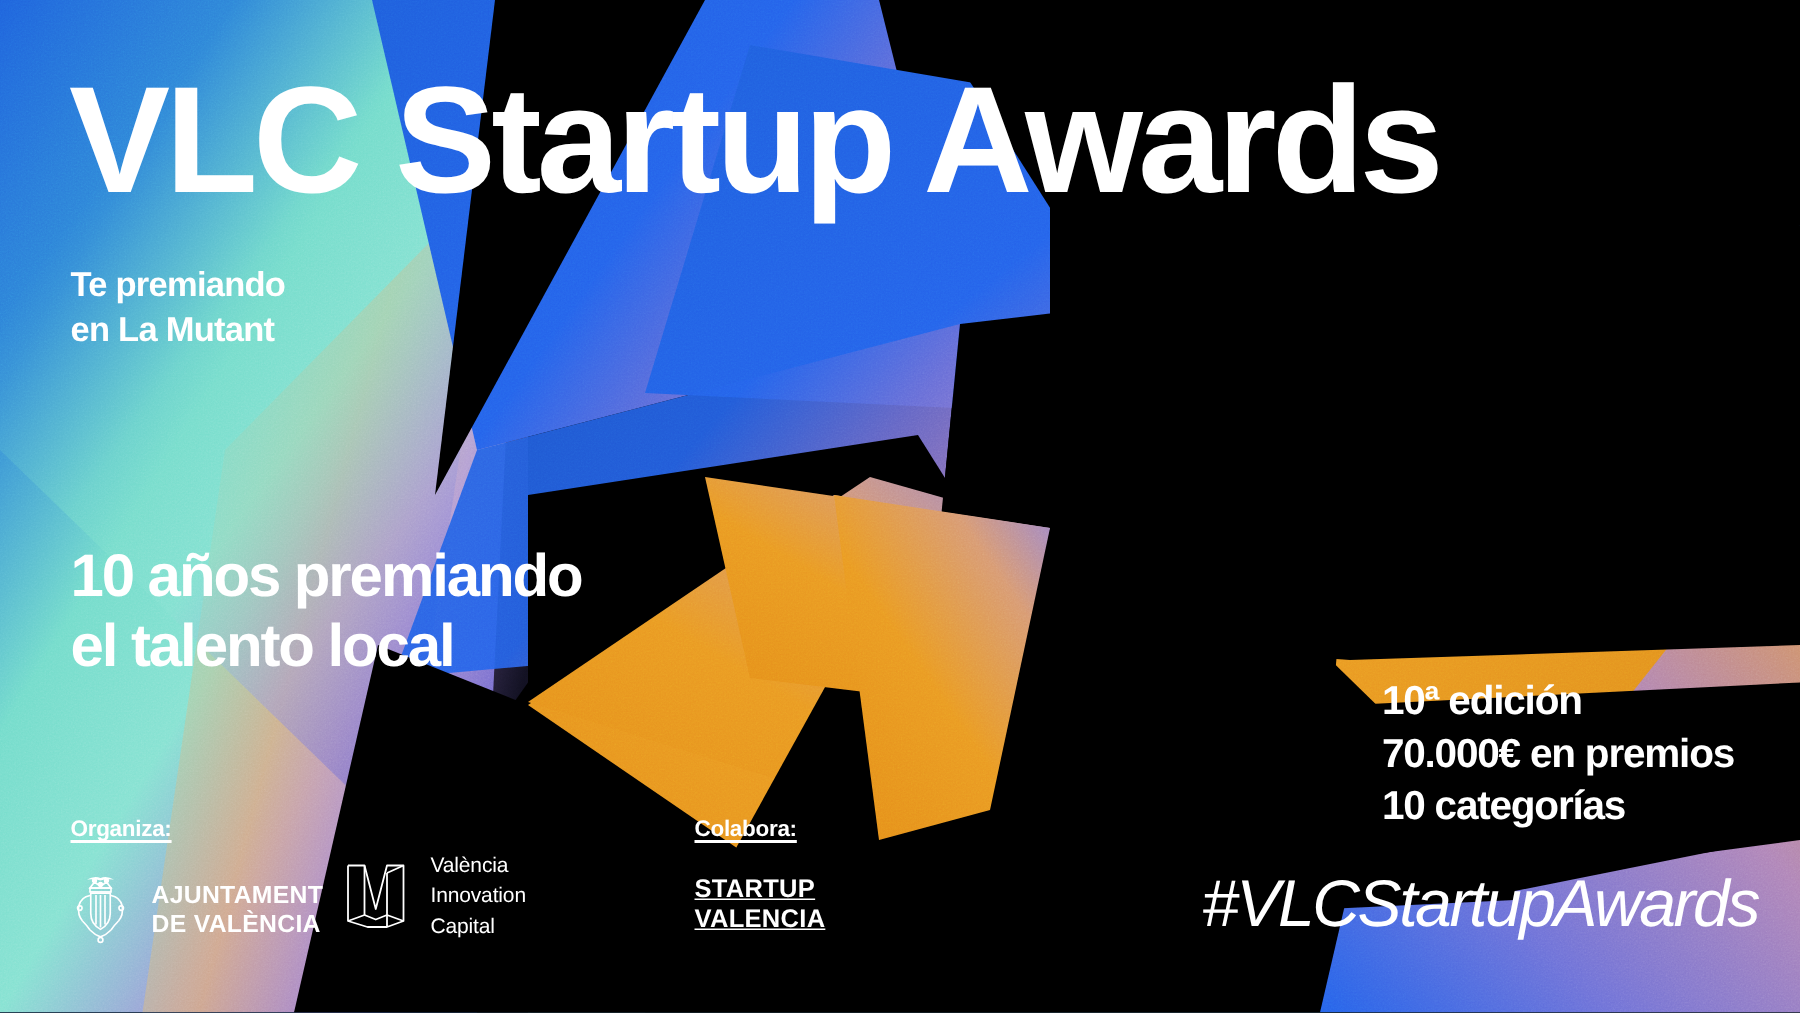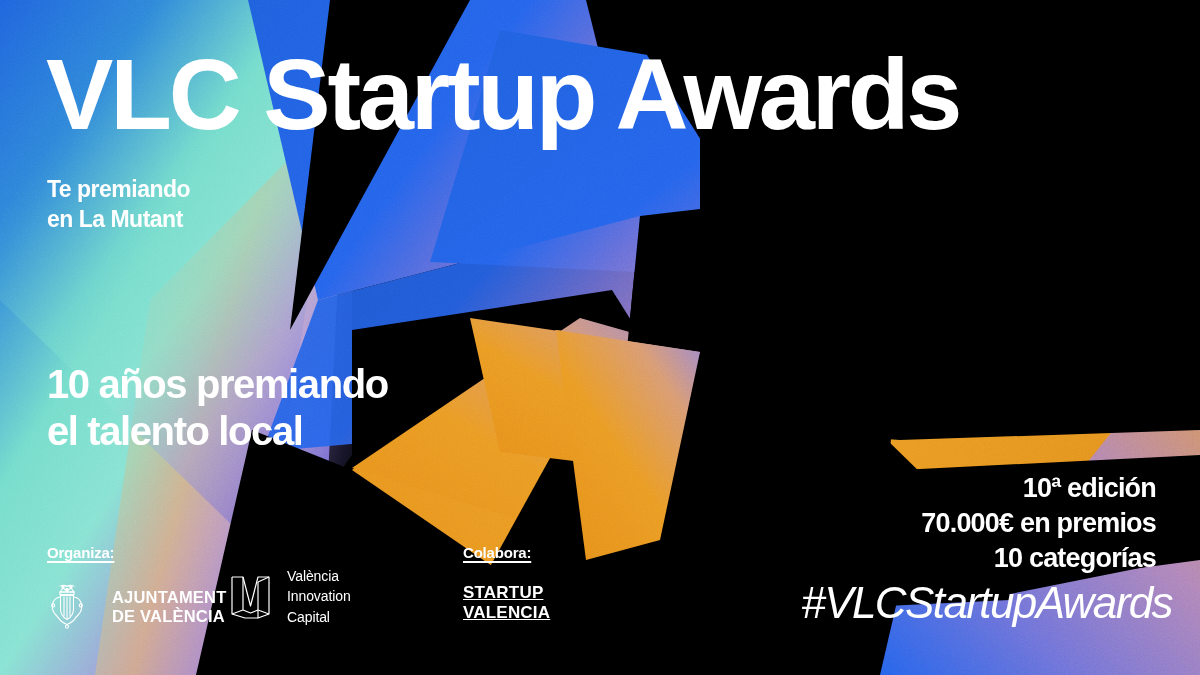--- a/index.html
+++ b/index.html
@@ -35,42 +35,42 @@
     letter-spacing:-.5px; color:#fff;
   }
 
   .claim {
     position:absolute; left:47px; top:325px;
     font-size:40px; line-height:1.17; font-weight:700;
     letter-spacing:-1.4px; color:#fff;margin-top:36px;
   }
 
   .facts {
-    position:absolute; right:44px; top:471px;
-    text-align:right;
+    position:absolute; right:44px; top:450px;
+    text-align:left;
     font-size:27px; line-height:1.30; font-weight:700;
     letter-spacing:-.8px; color:#fff;
   }
 
   .hashtag {
     position:absolute; right:28px; top:578px;
     font-size:44px; font-weight:400; letter-spacing:-1.6px;
     color:#fff; white-space:nowrap;font-style:italic;
   }
 
   
   .kicker {
     font-size:15px; font-weight:700; letter-spacing:-.2px; color:#fff;
     text-decoration:underline; text-underline-offset:3px; text-decoration-thickness:1.6px;
   }
 
   .organiza-block { position:absolute; left:47px; top:544px; }
   .colabora-block { position:absolute; left:463px; top:544px; }
 
-  .logo-row { display:flex; align-items:center; gap:25px; margin-top:22px; }
+  .logo-row { display:flex; align-items:center; gap:14px; margin-top:22px; }
 
   .crest { width:40px; height:48px; flex:0 0 auto; }
   .ajuntament-txt {
     font-size:16.5px; font-weight:700; line-height:1.18; letter-spacing:.2px; color:#fff;
     white-space:nowrap;
   }
 
   .vic-block { position:absolute; left:228px; top:566px; display:flex; align-items:center; gap:13px; }
   .vic-mark { width:46px; height:52px; flex:0 0 auto; }
   .vic-txt { font-size:14px; line-height:1.45; font-weight:400; letter-spacing:-.1px; color:#fff; }

